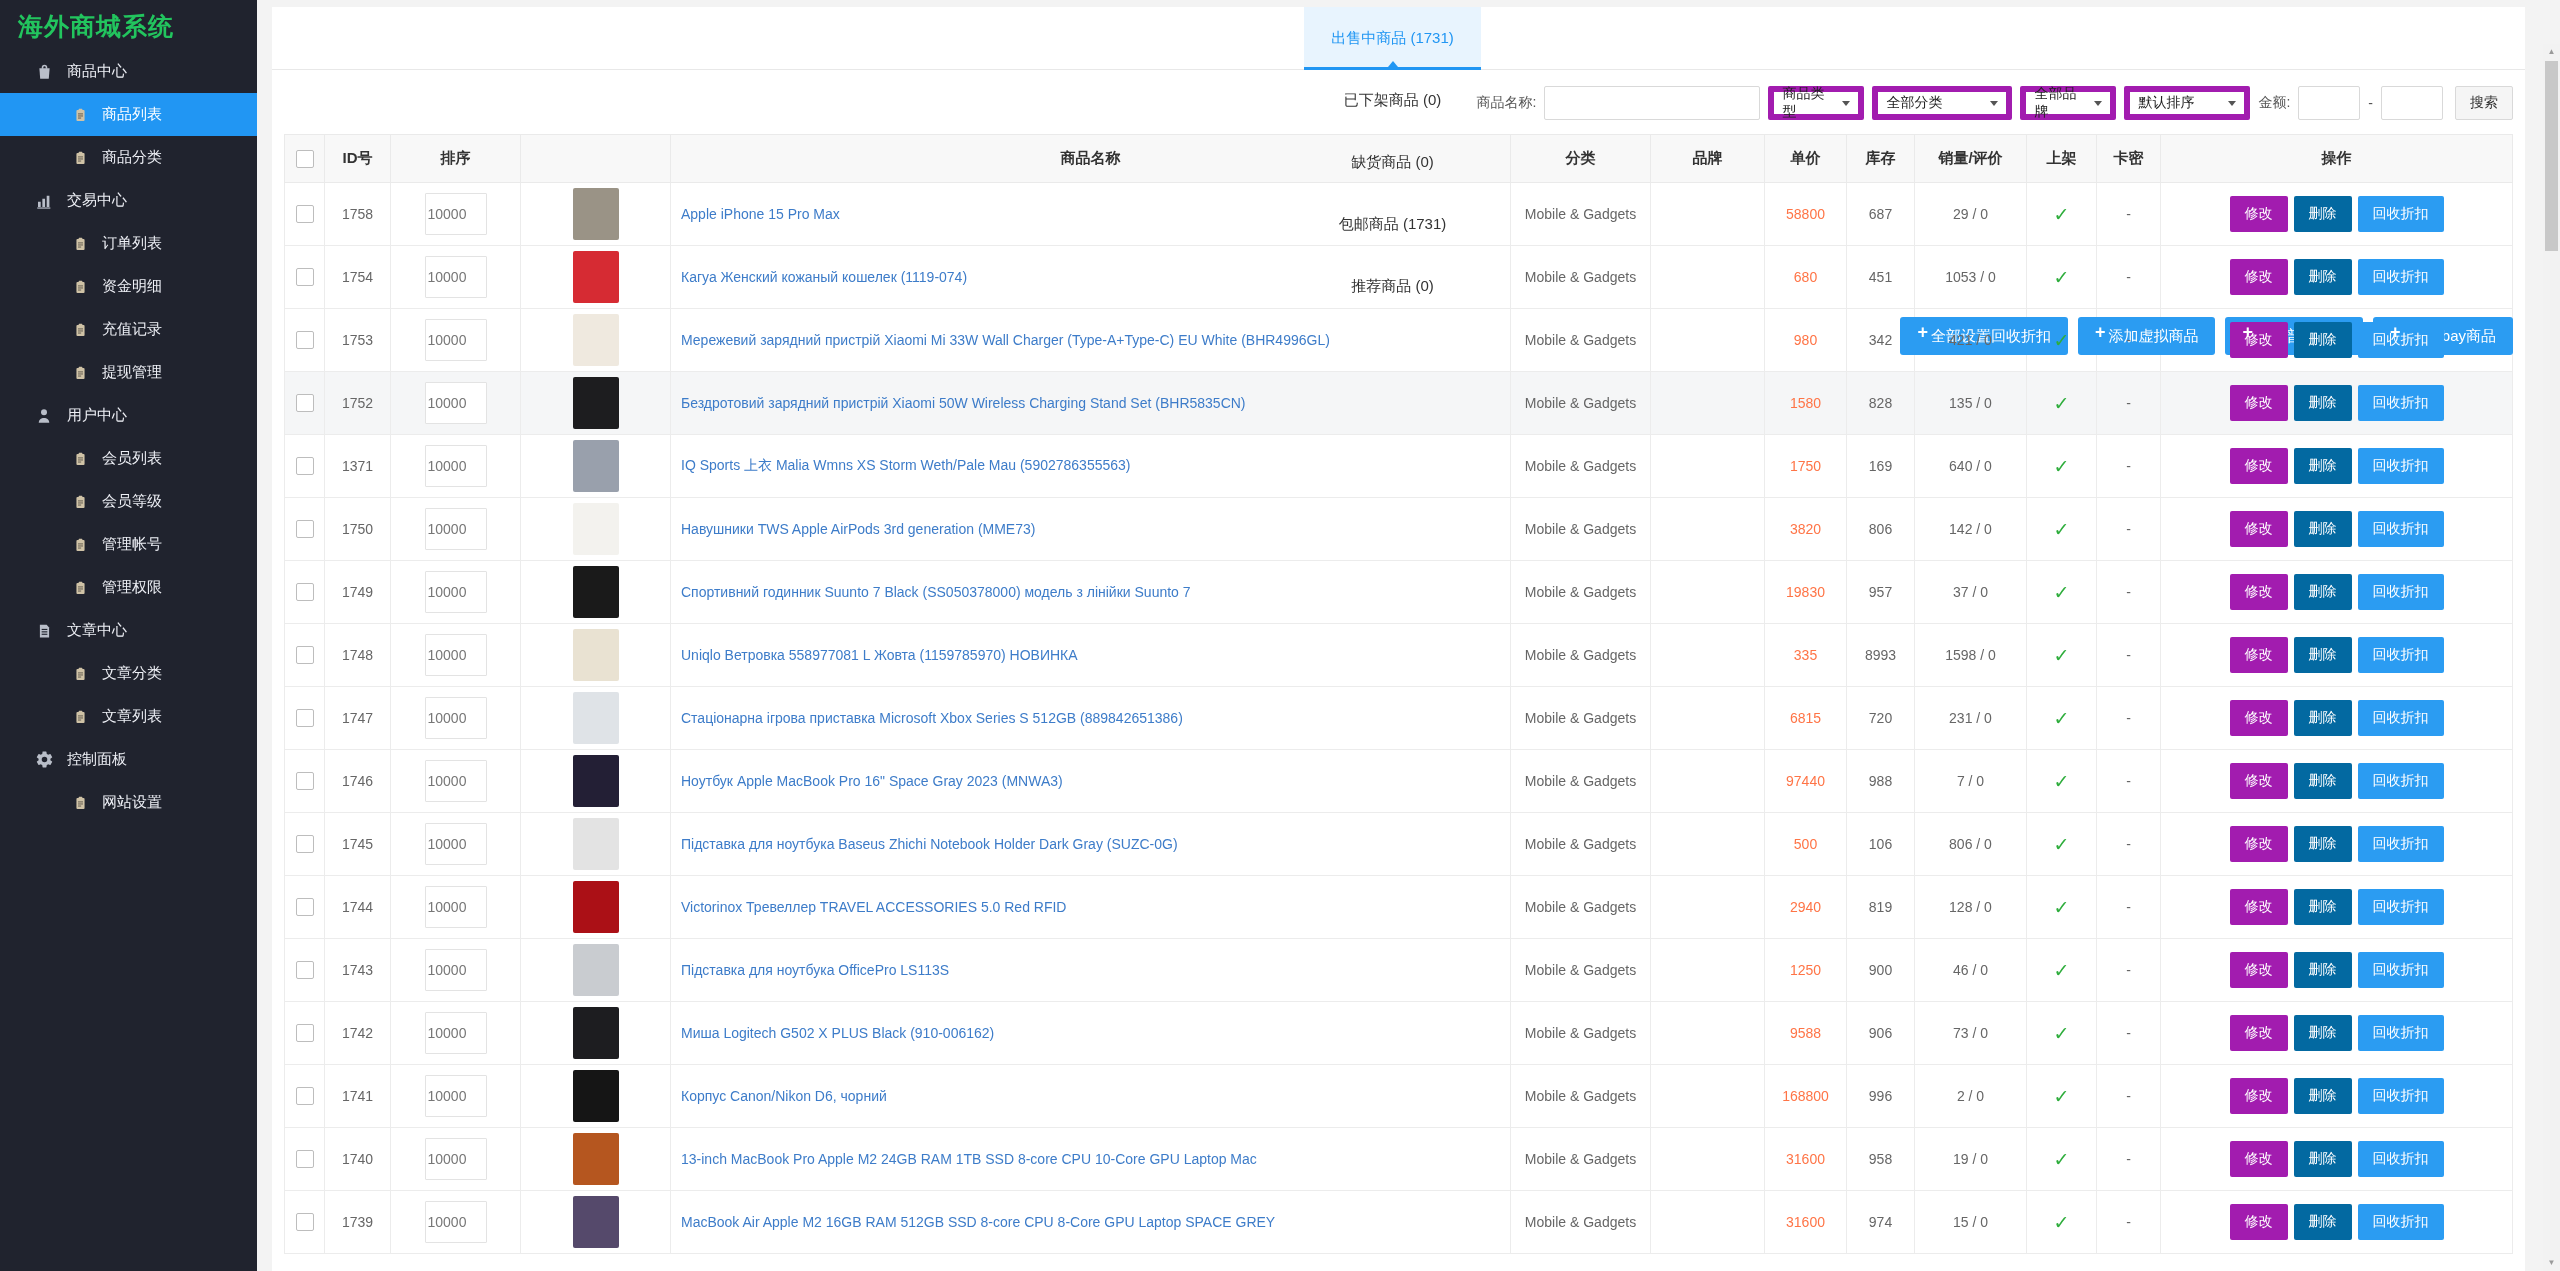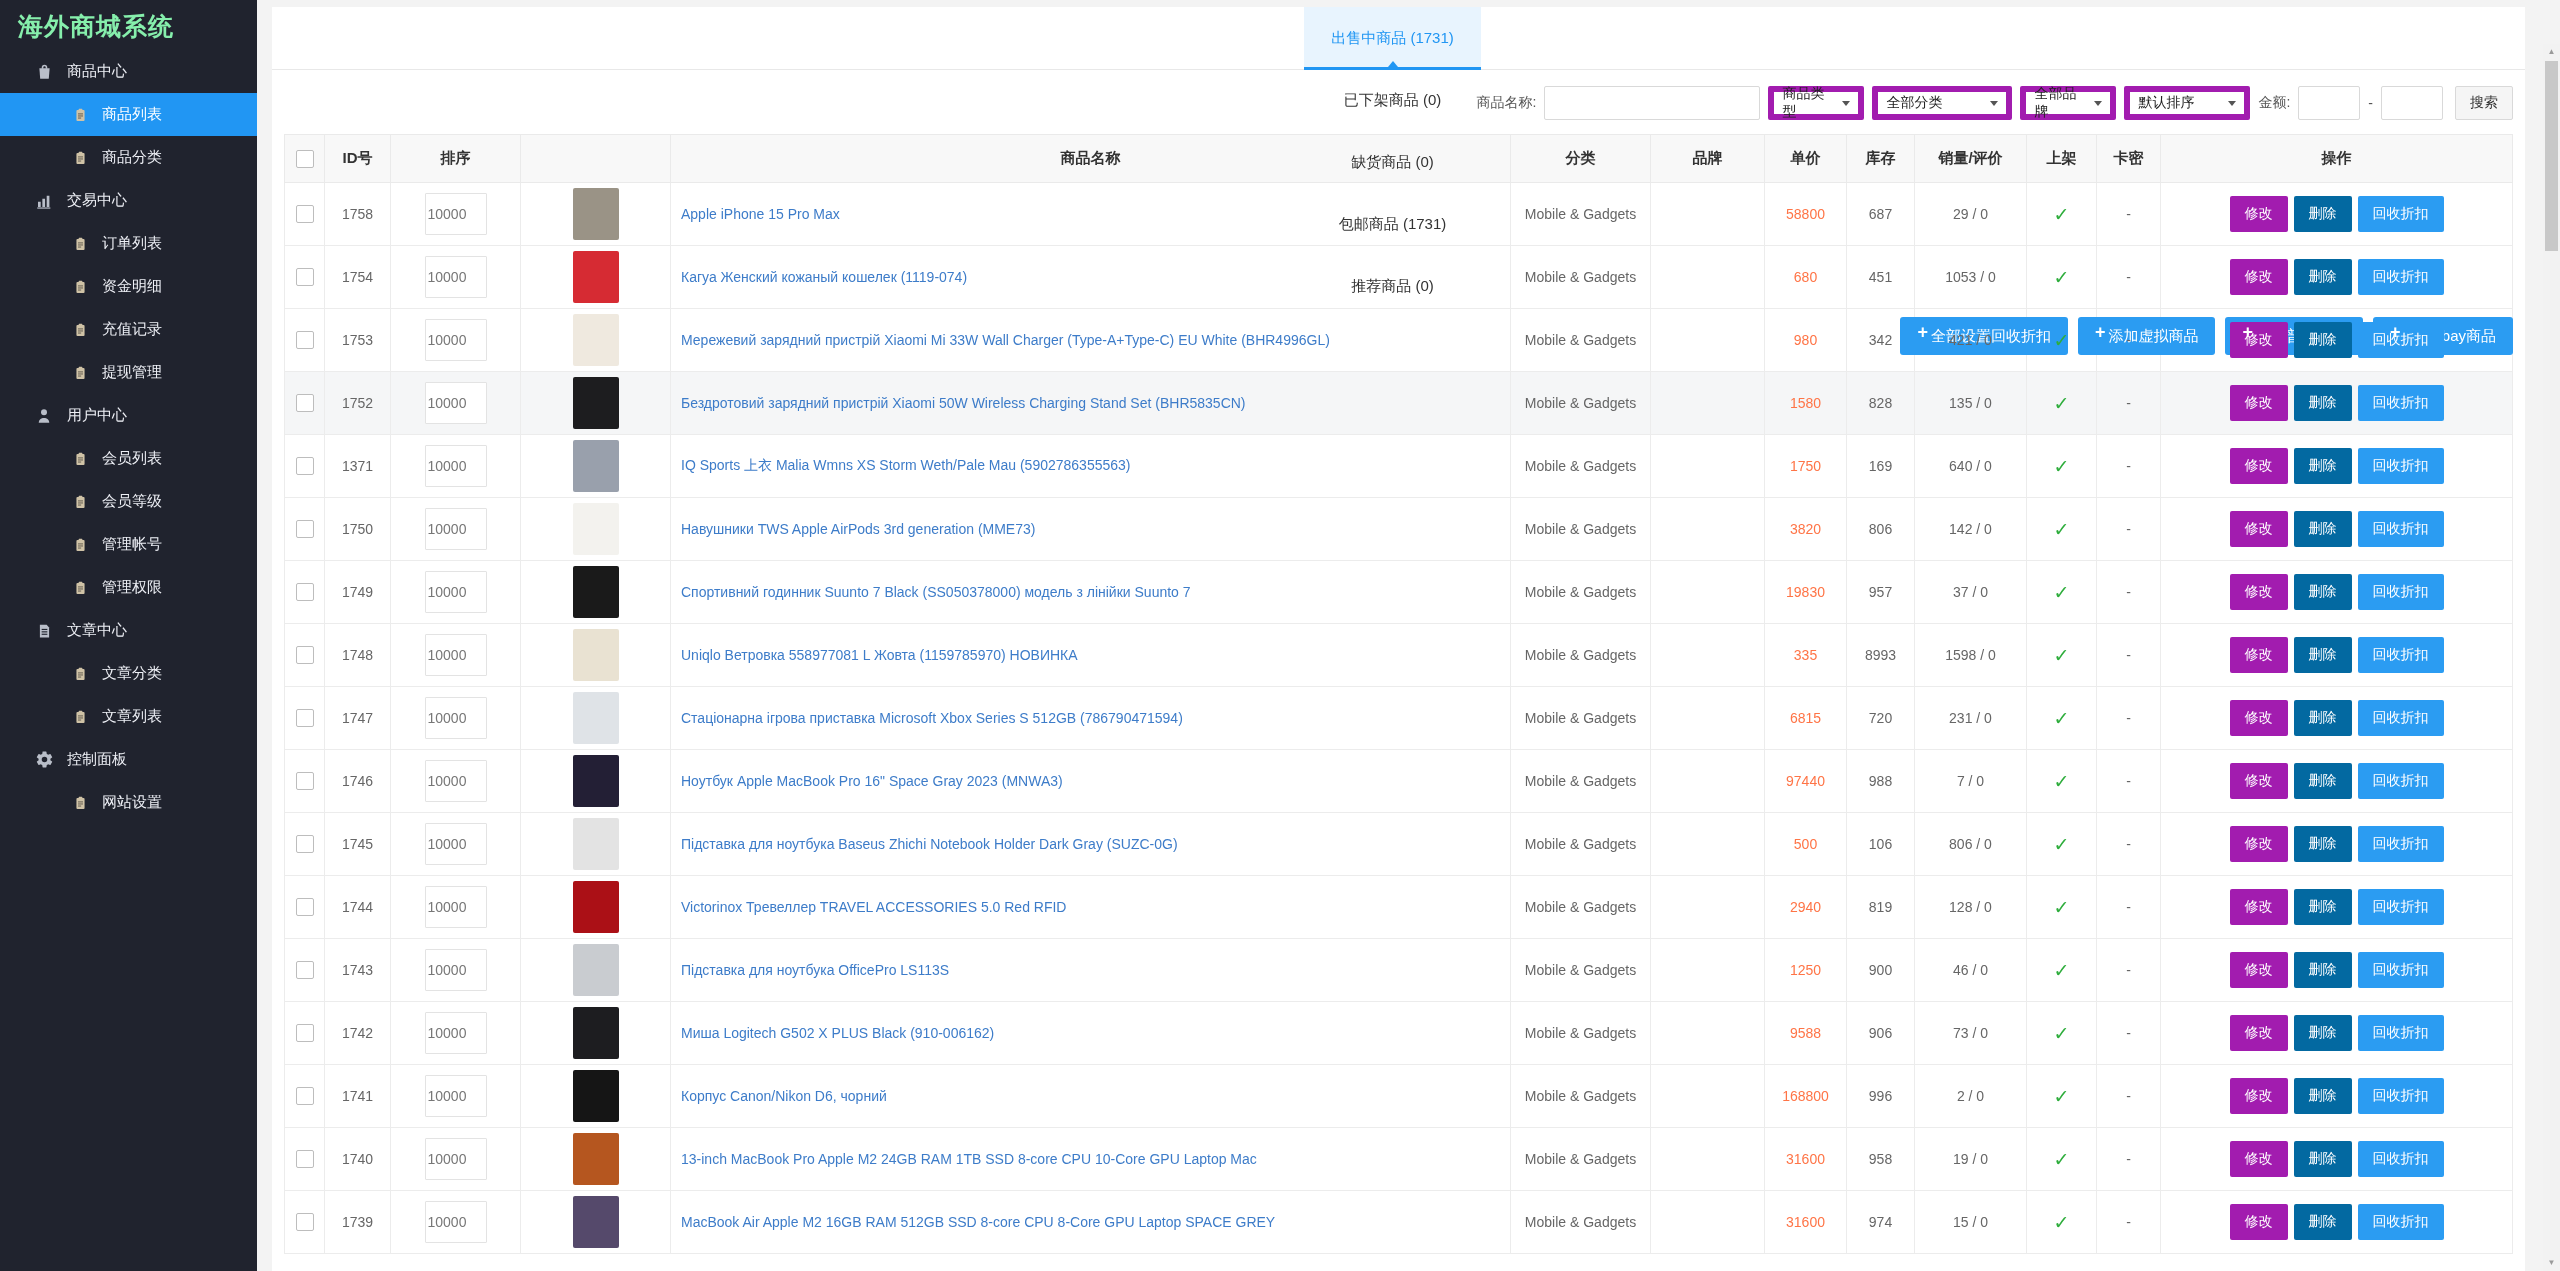--- a/index.html
+++ b/index.html
@@ -1,19 +1,19 @@
 <!DOCTYPE html>
 <html><head>
 <meta charset="utf-8">
 <style>
   html,body{margin:0;padding:0;width:2560px;height:1271px;overflow:hidden;
     background:#f3f3f3;font-family:"Liberation Sans","DejaVu Sans",sans-serif;}
   
   .sidebar{position:fixed;left:0;top:0;bottom:0;width:257px;background:#20232e;z-index:5;}
-  .logo{height:50px;line-height:52px;padding-left:18px;font-size:25px;color:#86efac;font-weight:600;letter-spacing:1px;}
+  .logo{height:50px;line-height:52px;padding-left:18px;font-size:25px;color:#22c55e;font-weight:600;letter-spacing:1px;}
   .m-sec,.m-sub{height:43px;display:flex;align-items:center;gap:13px;font-size:15px;color:#eef0f6;cursor:pointer;}
   .m-sec{padding-left:34px;}
   .m-sub{padding-left:72px;}
   .m-sub.active{background:#2196f3;color:#fff;}
   .m-ic{display:inline-flex;width:20px;justify-content:center;color:#b9bec9;}
   .m-ic.sub{width:17px;color:#cfc2a6;}
   .m-ic svg{display:block;}
   
   .main{margin-left:257px;height:100%;position:relative;}
   .topbar{height:40px;background:#fff;position:relative;}
@@ -502,21 +502,21 @@
               <td>-</td>
               <td><button class="btn edit">修改</button><button class="btn del">删除</button><button class="btn recycle">回收折扣</button></td>
             </tr>
             <tr class="row">
               <td><span class="cb"></span></td>
               <td>1747</td>
               <td><input class="sort-input" value="10000" style=""></td>
               <td>
                 <div class="thumb" style="background: rgb(223, 227, 231);"></div>
               </td>
-              <td class="name"><a class="plink" href="#">Стаціонарна ігрова приставка Microsoft Xbox Series S 512GB (786790471594)</a></td>
+              <td class="name"><a class="plink" href="#">Стаціонарна ігрова приставка Microsoft Xbox Series S 512GB (889842651386)</a></td>
               <td>Mobile &amp; Gadgets</td>
               <td></td>
               <td class="price">6815</td>
               <td>720</td>
               <td>231 / 0</td>
               <td><span class="check">✓</span></td>
               <td>-</td>
               <td><button class="btn edit">修改</button><button class="btn del">删除</button><button class="btn recycle">回收折扣</button></td>
             </tr>
             <tr class="row">

